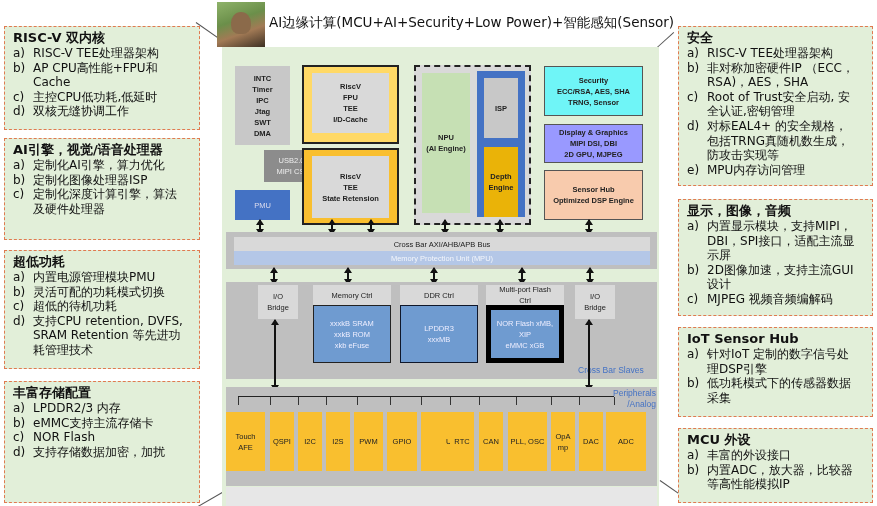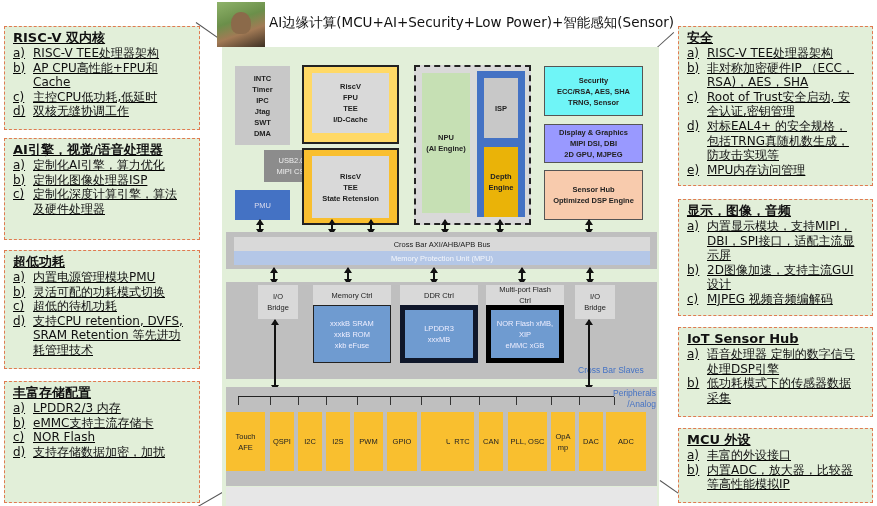--- a/index.html
+++ b/index.html
@@ -1,21 +1,21 @@
 <!DOCTYPE html>
 <html><head>
 <meta charset="utf-8">
 <style>
   * { box-sizing: border-box; margin: 0; padding: 0; }
   body { width: 877px; height: 506px; background: #ffffff; position: relative; overflow: hidden;
          font-family: "DejaVu Sans", "Liberation Sans", sans-serif; }
   .abs { position: absolute; }
 
   
-  .callout { position: absolute; background: #e2efd9; border: 1.5px dashed #e07a50; padding: 3px 14px 2px 8px; text-decoration: underline; }
+  .callout { position: absolute; background: #e2efd9; border: 1.5px dashed #e07a50; padding: 3px 14px 2px 8px; }
   .callout .ttl { font-weight: bold; font-size: 13px; color: #111; line-height: 16px; }
   .callout ol { list-style: none; font-size: 12px; line-height: 14.6px; color: #111; }
   .callout li { display: flex; }
   .callout li .m { width: 20px; flex: 0 0 20px; }
   .callout li .t { flex: 1; }
 
   
   #board { left: 222px; top: 47px; width: 437px; height: 459px; background: #e2efd9; }
   .blk { position: absolute; display: flex; align-items: center; justify-content: center; text-align: center;
          font-family: "Liberation Sans", sans-serif; font-weight: bold; font-size: 7.5px; line-height: 11px; color: #222; white-space: pre-line; }
@@ -170,21 +170,21 @@
         <span class="t">MJPEG 视频音频编解码</span>
       </li>
   </ol>
 </div>
 
 <div class="callout" style="left:678px;top:327px;width:195px;height:90px;">
   <div class="ttl">IoT Sensor Hub</div>
   <ol>
     <li>
         <span class="m">a)</span>
-        <span class="t">语音处理器 定制的数字信号处理DSP引擎</span>
+        <span class="t">针对IoT 定制的数字信号处理DSP引擎</span>
       </li>
     <li>
         <span class="m">b)</span>
         <span class="t">低功耗模式下的传感器数据采集</span>
       </li>
   </ol>
 </div>
 
 <div class="callout" style="left:678px;top:428px;width:195px;height:75px;">
   <div class="ttl">MCU 外设</div>
@@ -257,21 +257,21 @@
 <div class="arrow up down" style="left:589px;top:268px;height:16px;"></div>
 
 <div class="abs" style="left:226px;top:282px;width:431px;height:97px;background:#bfbfbf;"></div>
 <div class="blk thin" style="left:258px;top:285px;width:40px;height:34px;background:#d9d9d9;">I/O
 Bridge</div>
 <div class="blk thin" style="left:313px;top:285px;width:78px;height:20px;background:#d9d9d9;">Memory Ctrl</div>
 <div class="blk thin" style="left:313px;top:305px;width:78px;height:58px;background:#6f9bd0;border:1px solid #222;color:#eef;">xxxkB SRAM
 xxkB ROM
 xkb eFuse</div>
 <div class="blk thin" style="left:400px;top:285px;width:78px;height:20px;background:#d9d9d9;">DDR Ctrl</div>
-<div class="blk thin" style="left:400px;top:305px;width:78px;height:58px;background:#6f9bd0;border:5px solid #0f172a;color:#eef;">LPDDR3
+<div class="blk thin" style="left:400px;top:305px;width:78px;height:58px;background:#6f9bd0;border:1px solid #0f172a;color:#eef;">LPDDR3
 xxxMB</div>
 <div class="blk thin" style="left:486px;top:285px;width:78px;height:20px;background:#d9d9d9;">Multi-port Flash
 Ctrl</div>
 <div class="blk thin" style="left:486px;top:305px;width:78px;height:58px;background:#6f9bd0;border:5px solid #000000;color:#eef;">NOR Flash xMB,
 XIP
 eMMC xGB</div>
 <div class="blk thin" style="left:575px;top:285px;width:40px;height:34px;background:#d9d9d9;">I/O
 Bridge</div>
 <div class="abs" style="left:578px;top:365px;font-size:8.5px;color:#4472c4;font-family:'Liberation Sans',sans-serif;">Cross Bar Slaves</div>
 

